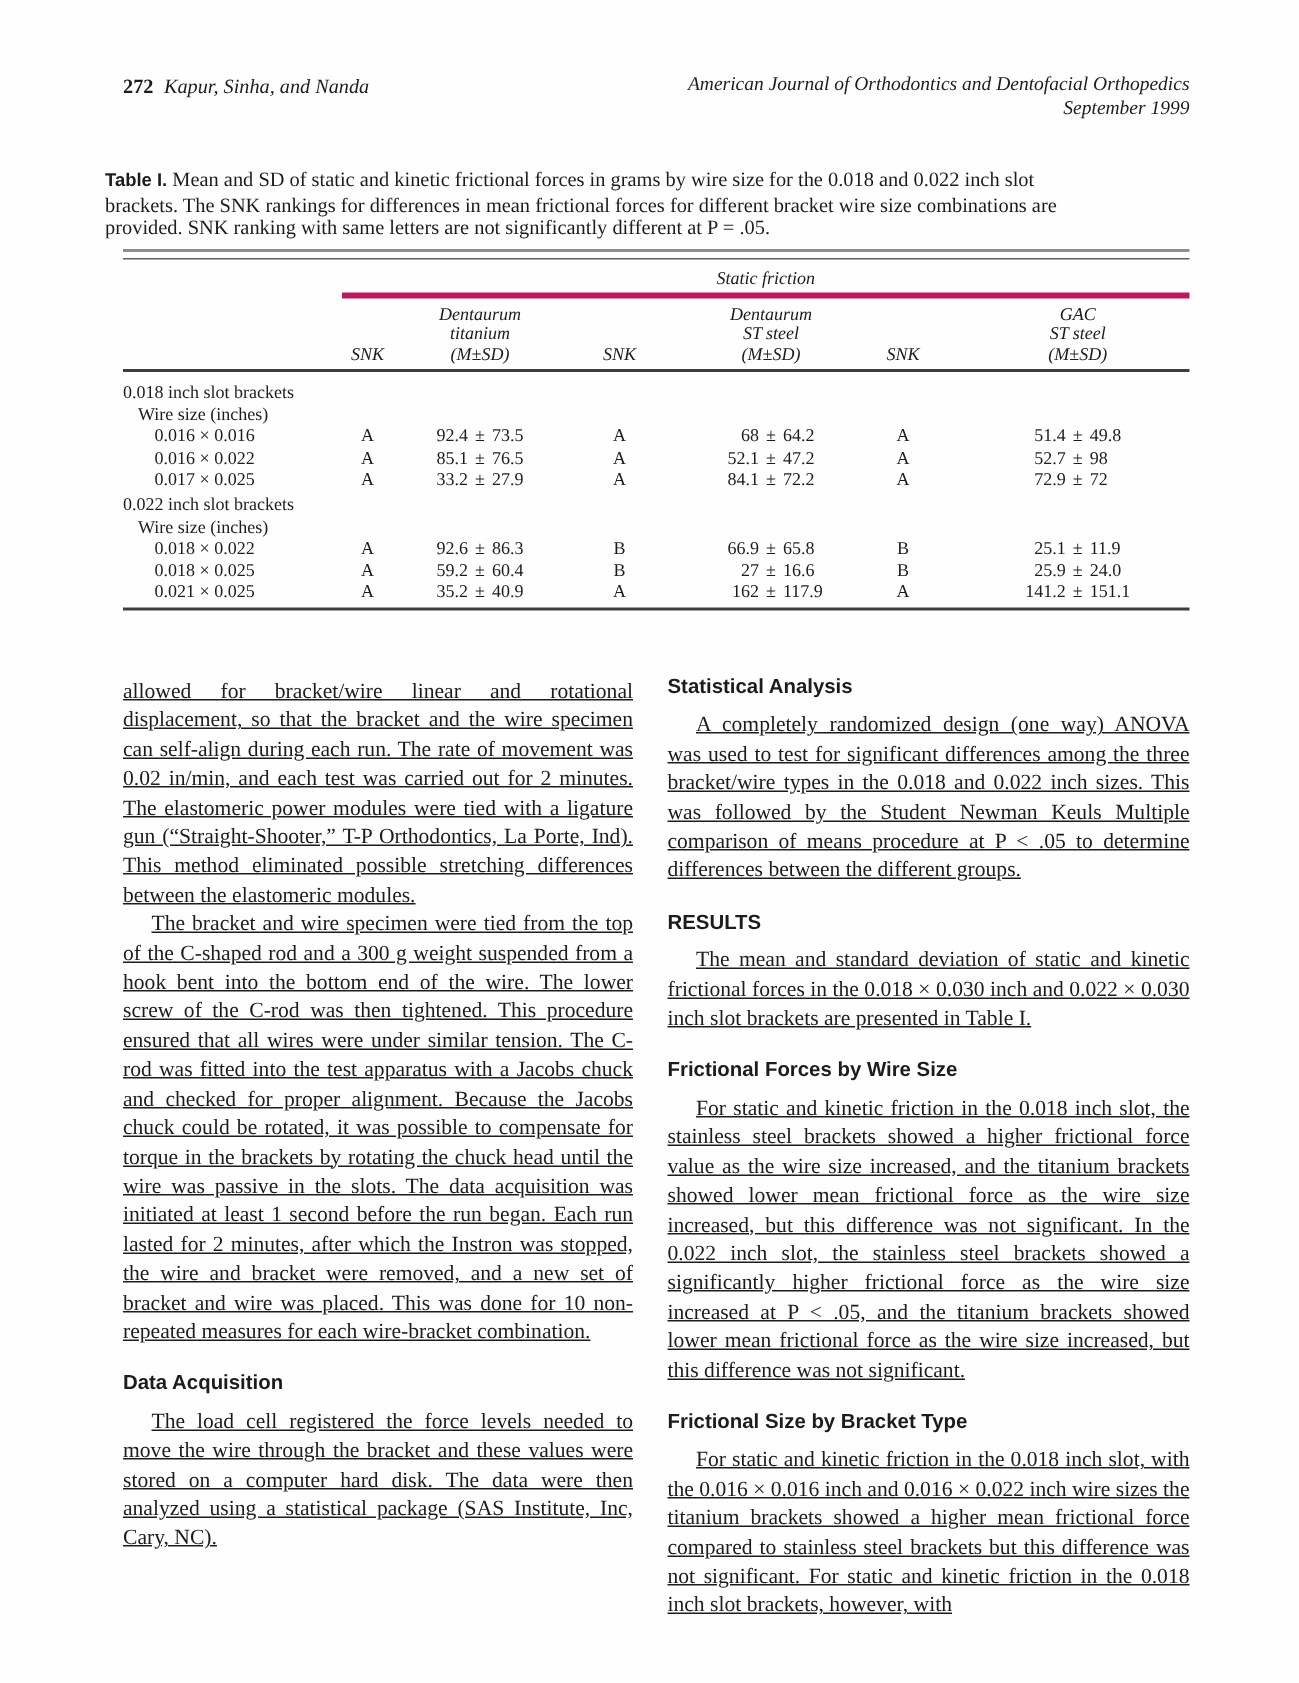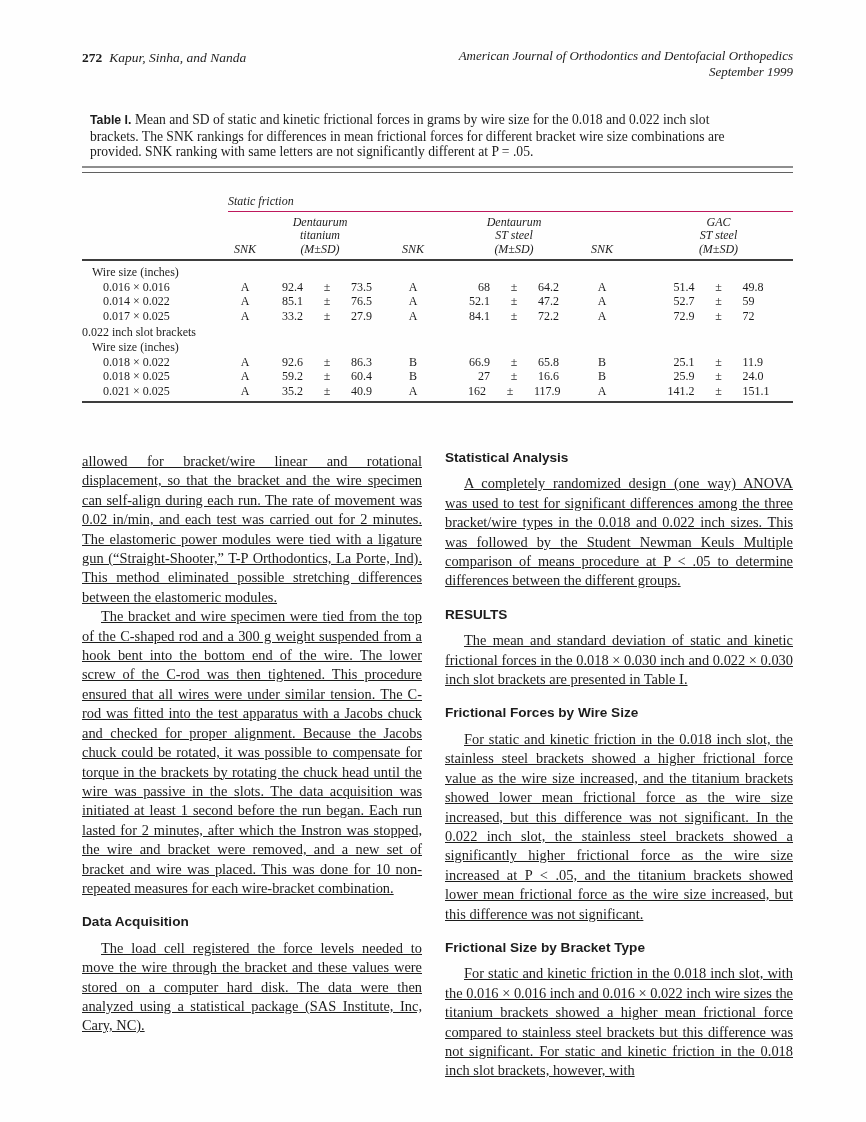--- a/index.html
+++ b/index.html
@@ -20,58 +20,57 @@
   }
   .run-head-left .pagenum { font-weight: bold; font-style: normal; margin-right: 7px; }
   .run-head-left .authors { font-style: italic; text-align: center; }
   .run-head-right {
     position: absolute; right: 73px; top: 48px;
     text-align: right; font-style: italic; font-size: 13px; line-height: 16px;
   }
 
   
   .tbl-caption {
-    position: absolute; left: 90px; top: 112px; width: 655px;
+    position: absolute; left: 70px; top: 112px; width: 655px;
     font-size: 13.6px; line-height: 15.6px; text-align: left;
   }
   .tbl-caption .cap-label {
     font-family: "Liberation Sans", sans-serif;
     font-weight: bold; font-size: 12.3px;
   }
 
   
   .friction-table {
     position: absolute; left: 82px; top: 166px; width: 711px;
     font-size: 12px; line-height: 14.6px;
   }
   .rule-top { height: 4px; border-top: 2px solid #8e8e8e; border-bottom: 1px solid #606060; margin-bottom: 2px; }
   .rule-mid { border-top: 2px solid #3d3d3d; margin-top: 3px; }
   .rule-bottom { border-top: 2px solid #3d3d3d; margin-top: 3px; }
 
   .span-row { display: grid; grid-template-columns: 146px 1fr; }
   .span-head {
-    font-style: italic; text-align: left; padding: 3px 0 2px 0;
-    border-bottom: 1px solid #be185d;
-    margin-top: 16px;
+    font-style: italic; text-align: center; padding: 3px 0 2px 0;
+    border-bottom: 4px solid #be185d;
   }
 
   .tgrid { display: grid; grid-template-columns: 126px 74px 76px 110px 92px 84px 149px; }
   .col-heads { margin-top: 4px; align-items: end; }
   .col-heads .hcell {
     font-style: italic; text-align: center;
     display: flex; flex-direction: column; justify-content: flex-end;
     line-height: 13.5px;
   }
 
   .sect-label { padding-top: 2px; }
   .sub-label { padding-left: 10px; }
   .trow { align-items: baseline; }
   .wire { padding-left: 21px; }
   .snk-cell { text-align: center; }
-  .val-cell { display: grid; grid-template-columns: 1fr 10px 1fr; column-gap: 19px; }
+  .val-cell { display: grid; grid-template-columns: 1fr 10px 1fr; column-gap: 3px; }
   .val-cell .m { text-align: right; }
   .val-cell .pm { text-align: center; }
   .val-cell .sd { text-align: left; }
   .tbody-pad { padding-top: 4px; }
 
   
   .body-col {
     position: absolute; width: 340px;
     font-size: 14.4px; line-height: 19.4px; text-align: justify;
   }
@@ -133,20 +132,21 @@
           <div>SNK</div>
         </div>
         <div class="hcell">
           <div>GAC</div>
           <div>ST steel</div>
           <div>(M±SD)</div>
         </div>
       </div>
       <div class="rule-mid"></div>
       <div class="tbody-pad">
+        <div class="sect-label">0.018 inch slot brackets</div>
         <div class="sub-label">Wire size (inches)</div>
         <div class="tgrid trow">
           <div class="wire">0.016 × 0.016</div>
           <div class="snk-cell">A</div>
           <div class="val-cell">
             <span class="m">92.4</span>
             <span class="pm">±</span>
             <span class="sd">73.5</span>
           </div>
           <div class="snk-cell">A</div>
@@ -156,38 +156,38 @@
             <span class="sd">64.2</span>
           </div>
           <div class="snk-cell">A</div>
           <div class="val-cell">
             <span class="m">51.4</span>
             <span class="pm">±</span>
             <span class="sd">49.8</span>
           </div>
         </div>
         <div class="tgrid trow">
-          <div class="wire">0.014 × 0.022</div>
+          <div class="wire">0.016 × 0.022</div>
           <div class="snk-cell">A</div>
           <div class="val-cell">
             <span class="m">85.1</span>
             <span class="pm">±</span>
             <span class="sd">76.5</span>
           </div>
           <div class="snk-cell">A</div>
           <div class="val-cell">
             <span class="m">52.1</span>
             <span class="pm">±</span>
             <span class="sd">47.2</span>
           </div>
           <div class="snk-cell">A</div>
           <div class="val-cell">
             <span class="m">52.7</span>
             <span class="pm">±</span>
-            <span class="sd">59</span>
+            <span class="sd">98</span>
           </div>
         </div>
         <div class="tgrid trow">
           <div class="wire">0.017 × 0.025</div>
           <div class="snk-cell">A</div>
           <div class="val-cell">
             <span class="m">33.2</span>
             <span class="pm">±</span>
             <span class="sd">27.9</span>
           </div>

